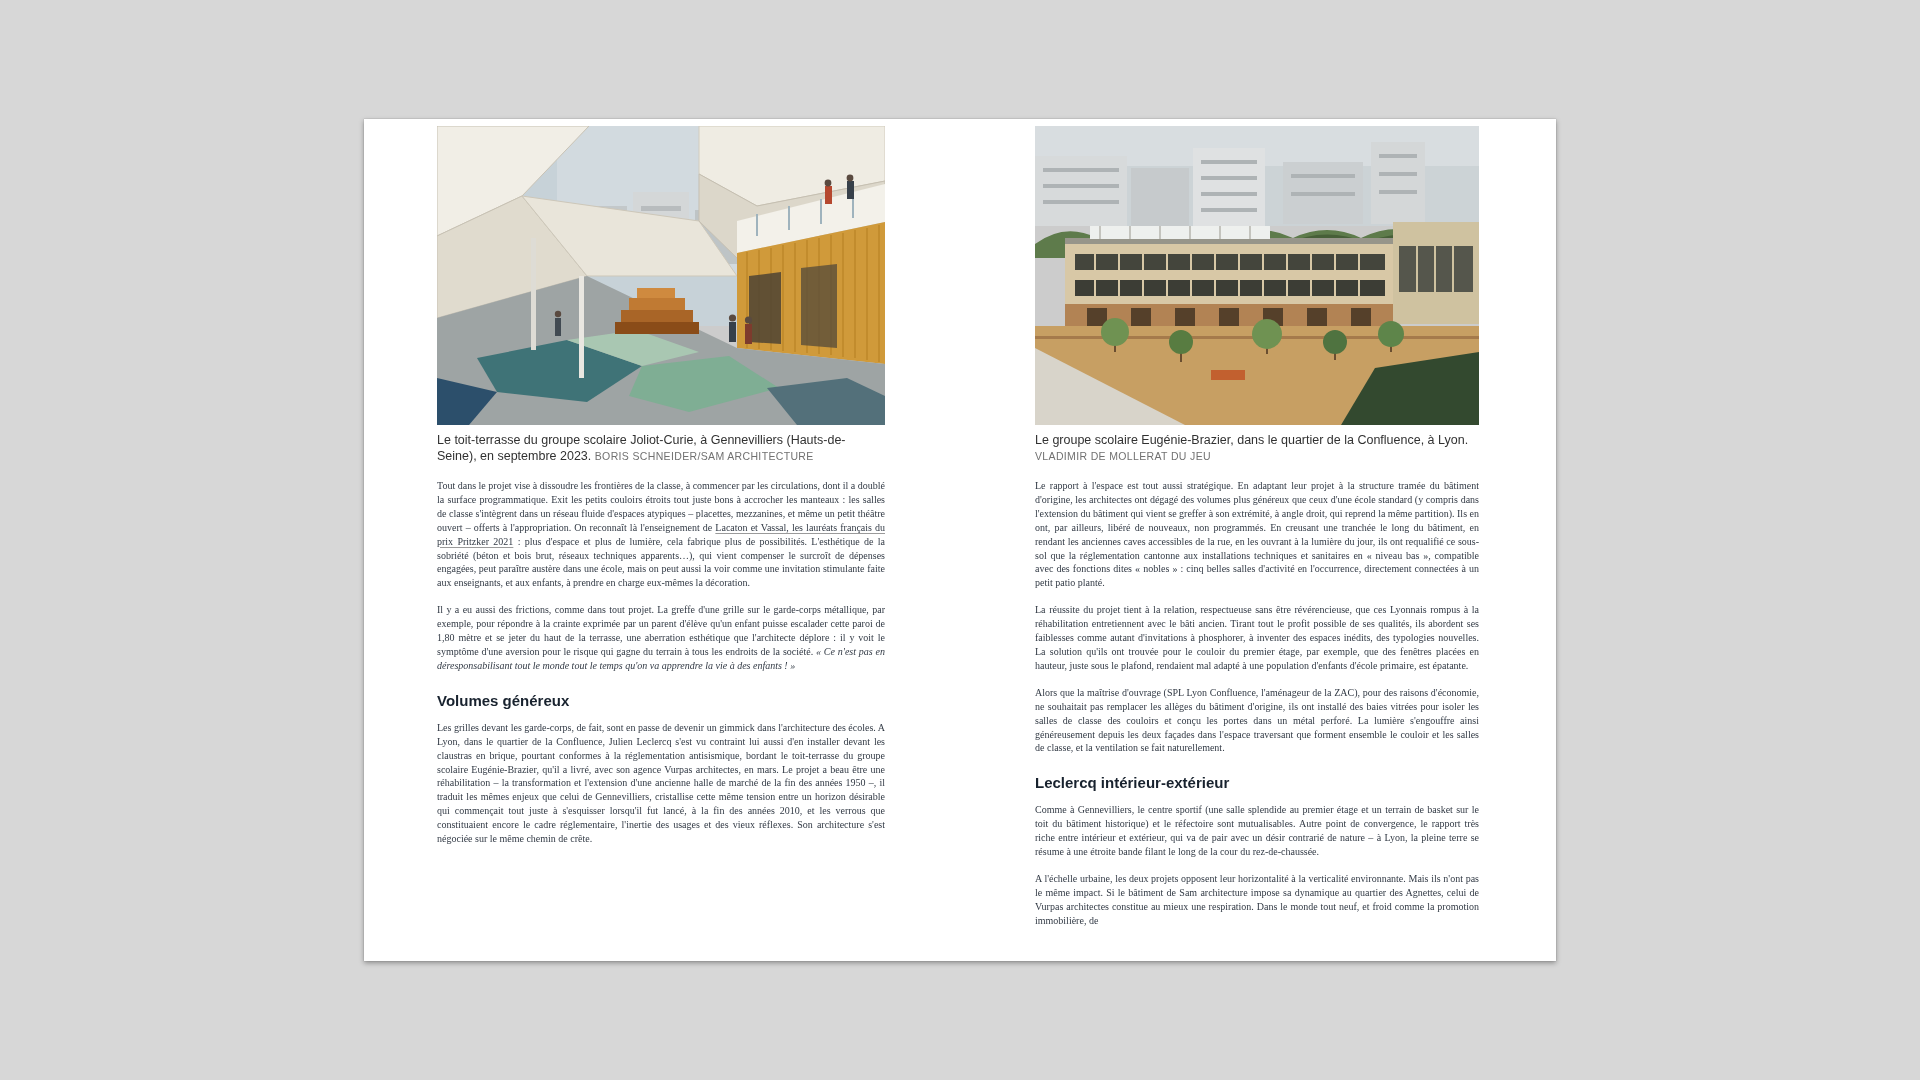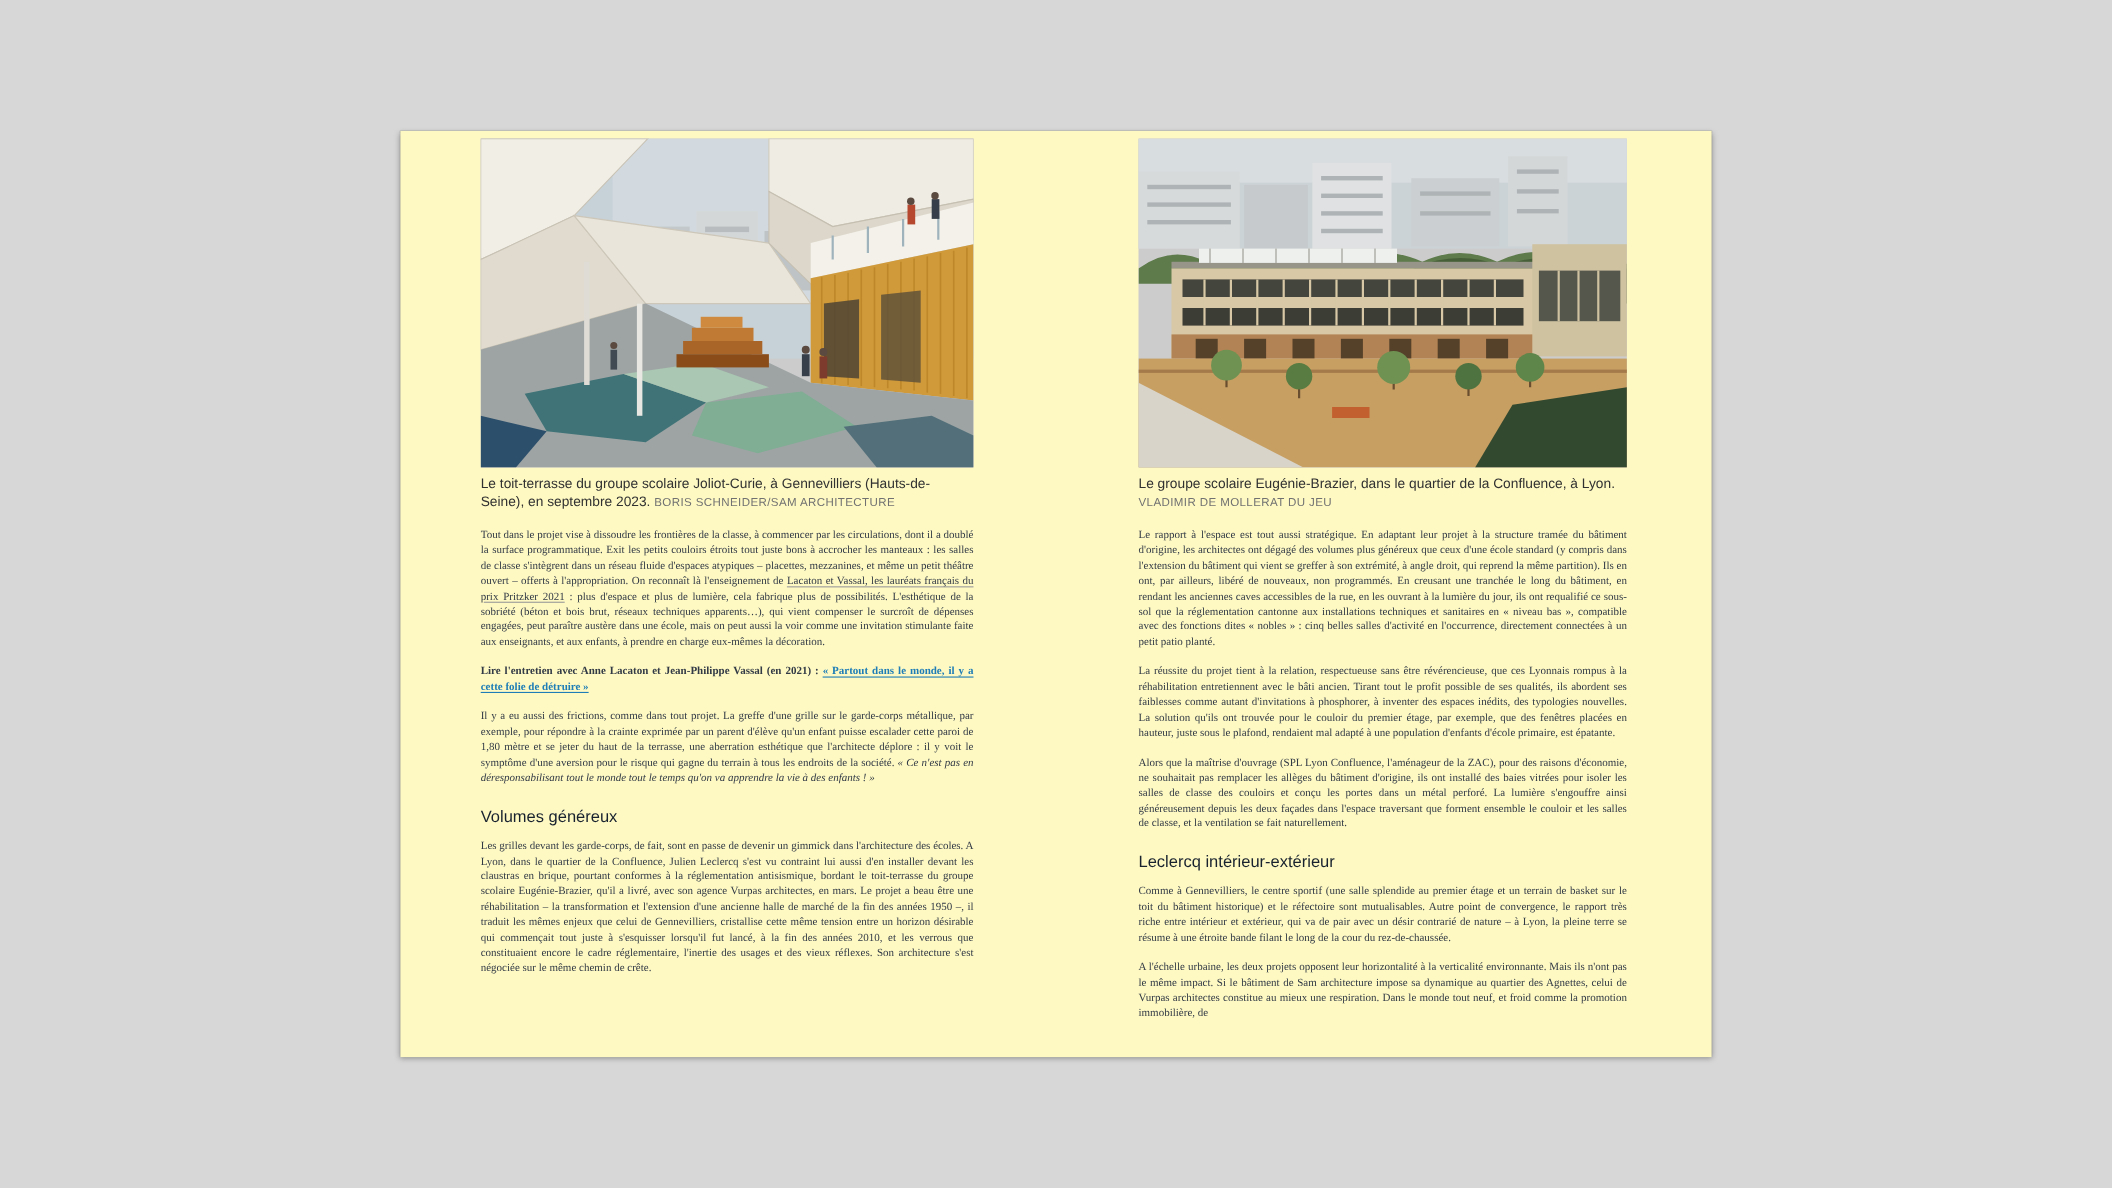--- a/index.html
+++ b/index.html
@@ -6,21 +6,21 @@
   body{
     width:1920px;height:1080px;overflow:hidden;
     background:#d7d7d7;
     font-family:"Liberation Serif",serif;
   }
   .page{
     box-sizing:border-box;
     position:relative;
     width:1192px;height:842px;
     margin:119px auto 0;
-    background:#fef9c3;
+    background:#ffffff;
     box-shadow:0 2px 5px rgba(0,0,0,.35), 0 0 1px rgba(0,0,0,.25);
     padding:7px 73px 0 73px;
     overflow:hidden;
   }
   .cols{display:flex;gap:150px;}
   .col{flex:0 0 448px;width:448px;}
   .col.right{flex:0 0 444px;width:444px;}
   figure{margin:0 0 9px 0;}
   .photo{width:100%;height:299px;display:block;background:#ccc;}
   figcaption{
@@ -38,21 +38,21 @@
     color:inherit;cursor:pointer;
     text-decoration:underline;text-decoration-color:#9a9a9a;text-underline-offset:2px;
   }
   a.blue-link{
     color:#1e7db6;font-weight:bold;cursor:pointer;
     text-decoration:underline;text-decoration-color:#1e7db6;text-underline-offset:2px;
   }
   h2.section{
     font-family:"Liberation Sans",sans-serif;
     font-size:15px;line-height:18px;color:#18222e;
-    margin:19px 0 11px 0;font-weight:normal;
+    margin:19px 0 11px 0;font-weight:bold;
   }
   em.quote{}
 </style>
 </head>
 <body>
 
 <div class="page">
   <div class="cols">
 
     <div class="col left">
@@ -127,21 +127,20 @@
             <circle cx="121" cy="188" r="3.2" fill="#5a4a40"></circle>
         </svg>
         <figcaption>
           <span>Le toit-terrasse du groupe scolaire Joliot-Curie, à Gennevilliers (Hauts-de-Seine), en septembre 2023.</span>
           <span class="credit">BORIS SCHNEIDER/SAM ARCHITECTURE</span>
         </figcaption>
       </figure>
 
       <p class="body"><span>Tout dans le projet vise à dissoudre les frontières de la classe, à commencer par les circulations, dont il a doublé la surface programmatique. Exit les petits couloirs étroits tout juste bons à accrocher les manteaux : les salles de classe s'intègrent dans un réseau fluide d'espaces atypiques – placettes, mezzanines, et même un petit théâtre ouvert – offerts à l'appropriation. On reconnaît là l'enseignement de </span><a class="text-link">Lacaton et Vassal, les lauréats français du prix Pritzker 2021</a><span> : plus d'espace et plus de lumière, cela fabrique plus de possibilités. L'esthétique de la sobriété (béton et bois brut, réseaux techniques apparents…), qui vient compenser le surcroît de dépenses engagées, peut paraître austère dans une école, mais on peut aussi la voir comme une invitation stimulante faite aux enseignants, et aux enfants, à prendre en charge eux-mêmes la décoration.</span></p>
 
-      <p class="body lead-link"><span>Lire l'entretien avec Anne Lacaton et Jean-Philippe Vassal (en 2021) : </span><a class="blue-link">« Partout dans le monde, il y a cette folie de détruire »</a></p>
 
       <p class="body"><span>Il y a eu aussi des frictions, comme dans tout projet. La greffe d'une grille sur le garde-corps métallique, par exemple, pour répondre à la crainte exprimée par un parent d'élève qu'un enfant puisse escalader cette paroi de 1,80 mètre et se jeter du haut de la terrasse, une aberration esthétique que l'architecte déplore : il y voit le symptôme d'une aversion pour le risque qui gagne du terrain à tous les endroits de la société. </span><em class="quote">« Ce n'est pas en déresponsabilisant tout le monde tout le temps qu'on va apprendre la vie à des enfants ! »</em></p>
 
       <h2 class="section">Volumes généreux</h2>
 
       <p class="body">Les grilles devant les garde-corps, de fait, sont en passe de devenir un gimmick dans l'architecture des écoles. A Lyon, dans le quartier de la Confluence, Julien Leclercq s'est vu contraint lui aussi d'en installer devant les claustras en brique, pourtant conformes à la réglementation antisismique, bordant le toit-terrasse du groupe scolaire Eugénie-Brazier, qu'il a livré, avec son agence Vurpas architectes, en mars. Le projet a beau être une réhabilitation – la transformation et l'extension d'une ancienne halle de marché de la fin des années 1950 –, il traduit les mêmes enjeux que celui de Gennevilliers, cristallise cette même tension entre un horizon désirable qui commençait tout juste à s'esquisser lorsqu'il fut lancé, à la fin des années 2010, et les verrous que constituaient encore le cadre réglementaire, l'inertie des usages et des vieux réflexes. Son architecture s'est négociée sur le même chemin de crête.</p>
     </div>
 
     <div class="col right">
 

